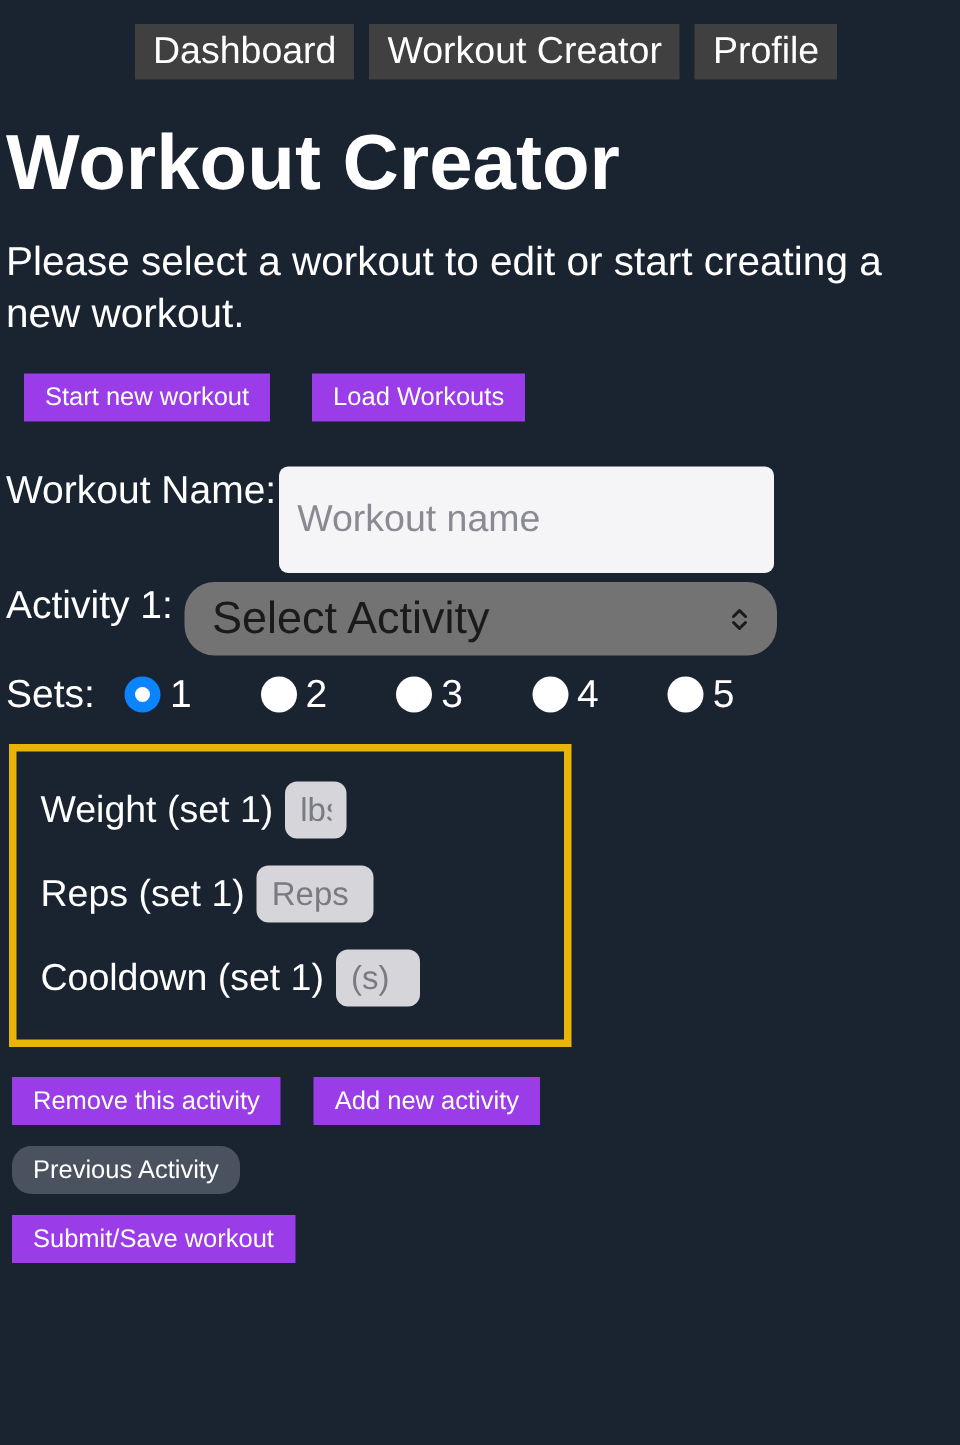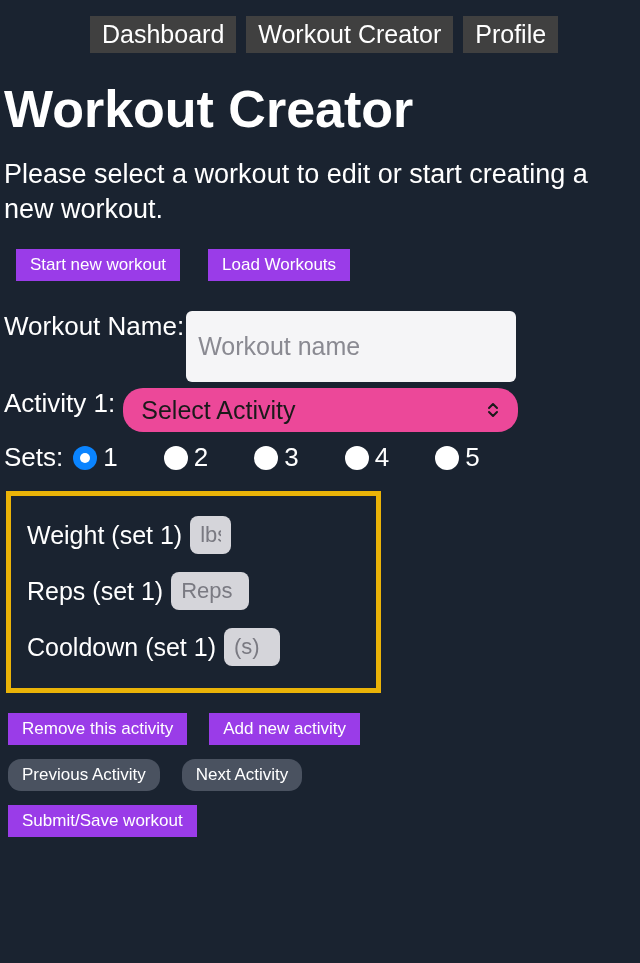--- a/index.html
+++ b/index.html
@@ -69,45 +69,46 @@
   }
   .text-input::placeholder {
     color: #8a8a92;
   }
   .select-wrap {
     position: relative;
     display: inline-block;
     margin-left: 8px;
   }
   .select {
-    background: #ec4899;
+    background: #737373;
     border: none;
     border-radius: 20px;
     padding: 8px 50px 8px 18px;
-    font-size: 25px;
+    font-size: 30px;
     color: #1a1a1a;
     width: 395px;
     appearance: none;
     cursor: pointer;
   }
   .select-caret {
     position: absolute;
     right: 18px;
     top: 50%;
     transform: translateY(-50%);
     pointer-events: none;
     font-size: 16px;
     color: #1a1a1a;
     display: flex;
     flex-direction: column;
     line-height: 8px;
   }
   .sets-row {
     display: flex;
     align-items: center;
+    gap: 10px;
     margin: 10px 0 18px 4px;
     font-size: 26px;
   }
   .radio-group {
     display: flex;
     gap: 46px;
     align-items: center;
     margin-left: 10px;
   }
   .radio-item {
@@ -256,18 +257,17 @@
   </div>
 </div>
 
 <div class="action-row">
   <button class="btn">Remove this activity</button>
   <button class="btn">Add new activity</button>
 </div>
 
 <div class="action-row2">
   <button class="btn btn-gray">Previous Activity</button>
-  <button class="btn btn-gray">Next Activity</button>
 </div>
 
 <div class="submit-row">
   <button class="btn">Submit/Save workout</button>
 </div>
 
 </body></html>

